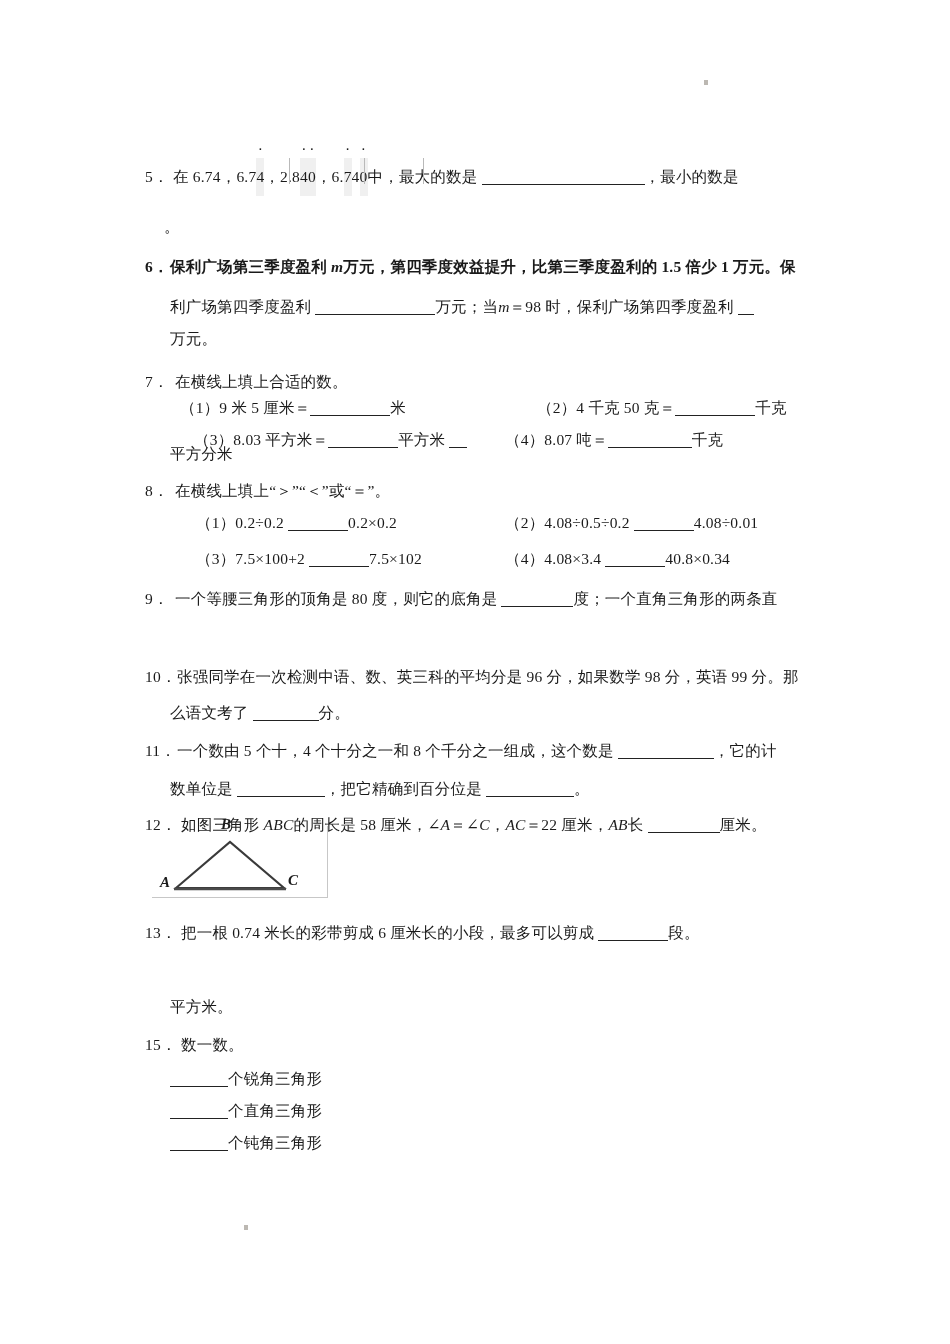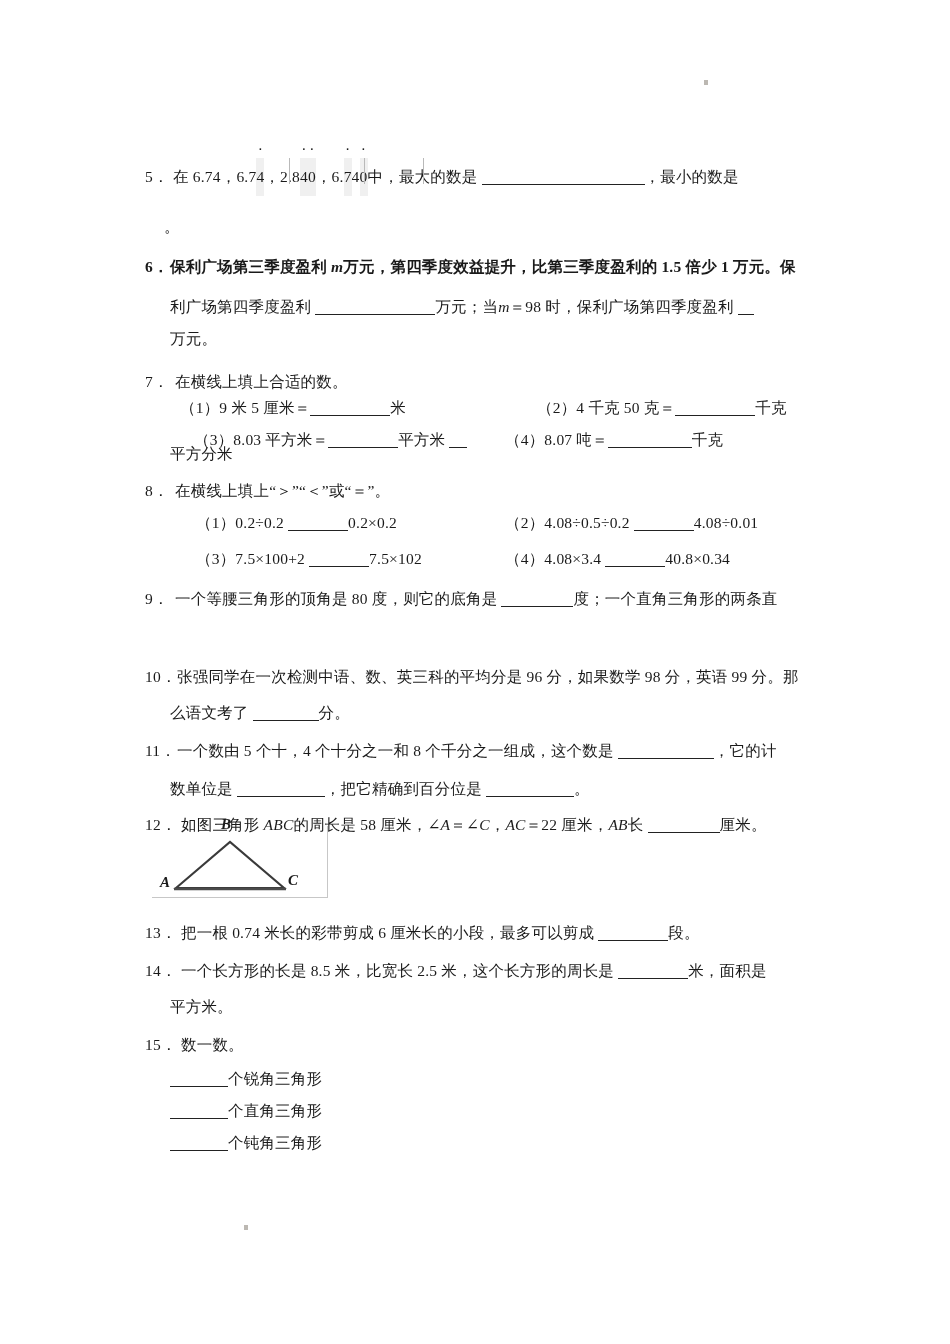--- a/index.html
+++ b/index.html
@@ -185,24 +185,20 @@
     <span class="figlabel" style="left:136px;top:46px;">C</span>
   </div>
   <div class="vline" style="left:327px;top:826px;height:72px;background:#c7c7c7;"></div>
   <div style="position:absolute;left:152px;top:897px;width:176px;height:1px;background:#c7c7c7;"></div>
 
   <div class="q" style="left:145px;top:914px;">
     <span class="num" style="width:36px;">13．</span><span>把一根 0.74 米长的彩带剪成 6 厘米长的小段，最多可以剪成</span>
     <span class="bl" style="width:70px;"></span><span>段。</span>
   </div>
 
-  <div class="q" style="left:145px;top:952px;">
-    <span class="num" style="width:36px;">14．</span><span>一个长方形的长是 8.5 米，比宽长 2.5 米，这个长方形的周长是</span>
-    <span class="bl" style="width:70px;"></span><span>米，面积是</span>
-  </div>
   <div class="q" style="left:170px;top:988px;">
     <span>平方米。</span>
   </div>
 
   <div class="q" style="left:145px;top:1026px;">
     <span class="num" style="width:36px;">15．</span><span>数一数。</span>
   </div>
   <div class="q" style="left:170px;top:1092px;">
     <span class="bl" style="width:58px;"></span><span>个直角三角形</span>
   </div>

